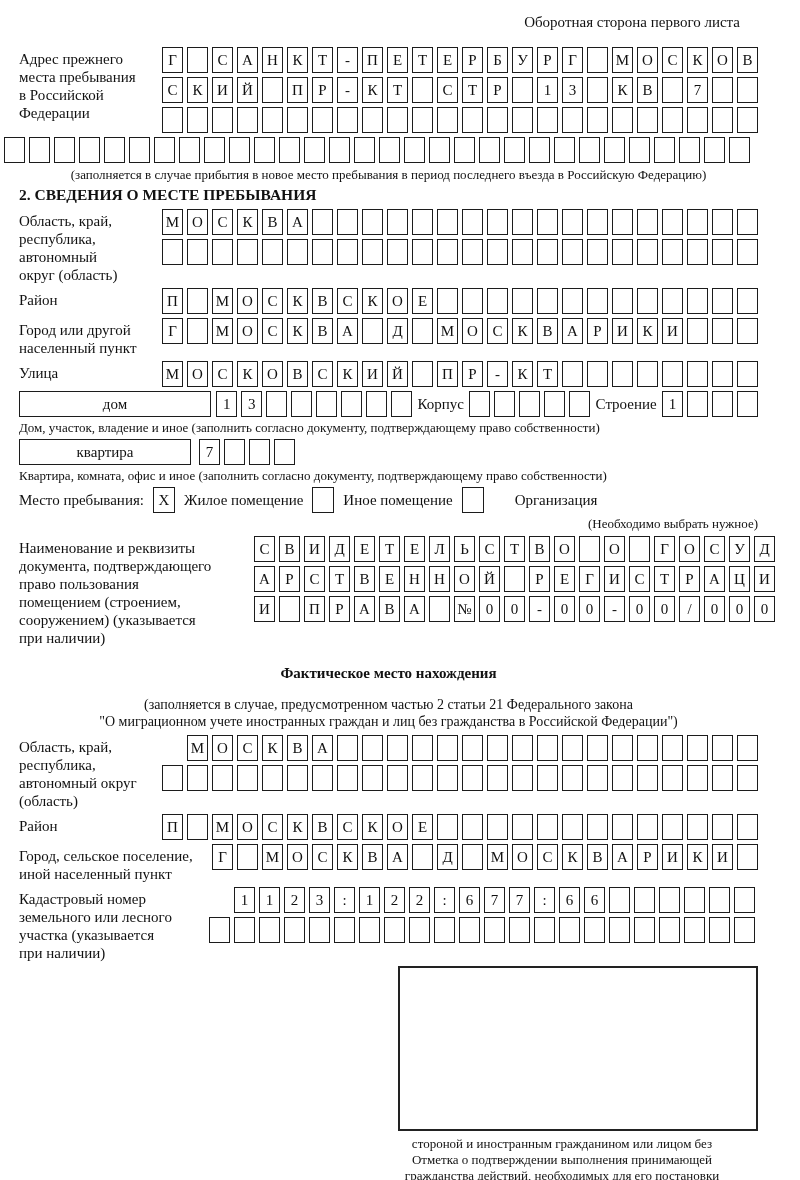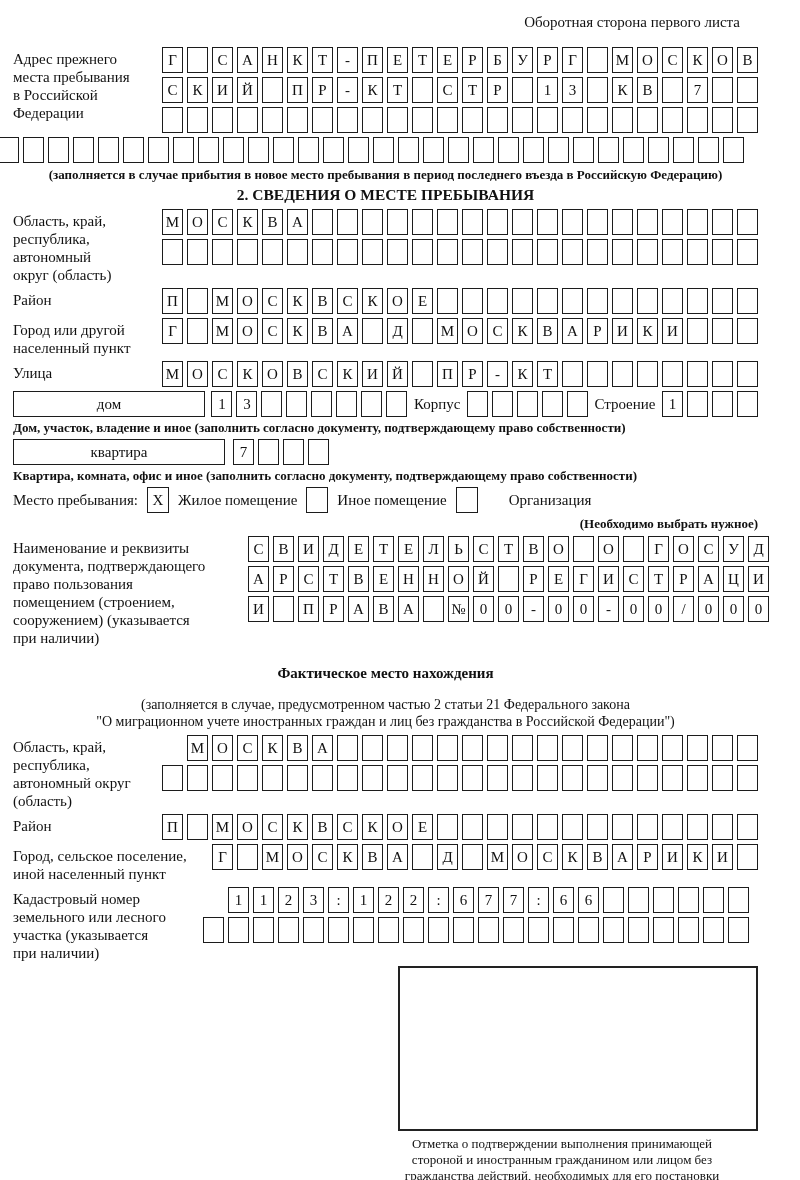--- a/index.html
+++ b/index.html
@@ -1,46 +1,46 @@
 <!DOCTYPE html>
 <html><head>
 <meta charset="utf-8">
 <style>
   html,body{margin:0;padding:0;background:#fff;}
   body{width:800px;height:1180px;overflow:hidden;color:#111;
        font-family:"Liberation Serif","DejaVu Serif",serif;}
-  .page{box-sizing:border-box;width:800px;height:1180px;padding:14px 42px 0 13px;}
+  .page{box-sizing:border-box;width:800px;height:1180px;padding:14px 42px 0 19px;}
 
   .header-note{font-size:15px;text-align:right;padding-right:18px;margin-bottom:16px;}
 
   
   .cellrow{display:flex;gap:4px;justify-content:flex-end;}
   .cellrow .cell{flex:none;width:21px;height:26px;box-sizing:border-box;
        border:1.5px solid #1c1c1c;display:flex;align-items:center;justify-content:center;
        font-size:15px;line-height:1;background:#fff;}
   .cellcol{display:flex;flex-direction:column;gap:4px;align-items:flex-end;}
   .cellrow--left{justify-content:flex-start;}
   .wide-row{margin-left:-15px;margin-bottom:3px;}
 
   .field{display:flex;align-items:flex-start;margin-bottom:4px;}
   .field-label{flex:1;font-size:15px;line-height:18px;padding-top:3px;}
 
-  .note{font-size:13px;line-height:17px;font-weight:bold;}
+  .note{font-size:13px;line-height:17px;}
   .note--center{text-align:center;}
-  .section-title{font-size:15.5px;font-weight:bold;text-align:center;margin:0 0 5px 0;}
+  .section-title{font-size:15.5px;font-weight:bold;margin:0 0 5px 0;}
 
   .prev-block{margin-bottom:4px;}
   .prev-note{margin-bottom:3px;}
 
   
   .inline-row{display:flex;align-items:center;justify-content:space-between;margin-bottom:0;}
   .box-label{box-sizing:border-box;height:26px;border:1.5px solid #1c1c1c;
        display:flex;align-items:center;justify-content:center;font-size:15px;flex:none;}
   .box-dom{width:192px;}
-  .box-kvartira{width:212px;}
+  .box-kvartira{width:172px;}
   .inline-label{font-size:15px;flex:none;}
   .kv-row{display:flex;align-items:center;gap:8px;margin-bottom:0;}
   .sub-note{margin:2px 0 3px 0;}
 
   
   .res-row{display:flex;align-items:center;gap:9px;margin-bottom:2px;font-size:15px;}
   .checkbox{flex:none;width:22px;height:26px;box-sizing:border-box;border:1.5px solid #1c1c1c;
        display:flex;align-items:center;justify-content:center;font-size:15px;}
   .opt-org{margin-left:22px;}
   .vybor-note{margin-left:150px;margin-bottom:4px;text-align:right;}
@@ -662,19 +662,19 @@
           <span class="cell"></span>
           <span class="cell"></span>
           <span class="cell"></span>
           <span class="cell"></span>
         </div>
     </div>
   </div>
 
   <div class="stamp-box"></div>
   <div class="stamp-caption">
+      <div>стороной и иностранным гражданином или лицом без</div>
       <div>Отметка о подтверждении выполнения принимающей</div>
-      <div>стороной и иностранным гражданином или лицом без</div>
       <div>гражданства действий, необходимых для его постановки</div>
       <div>на учет по месту пребывания</div>
     </div>
 
 </div>
 
 </body></html>

